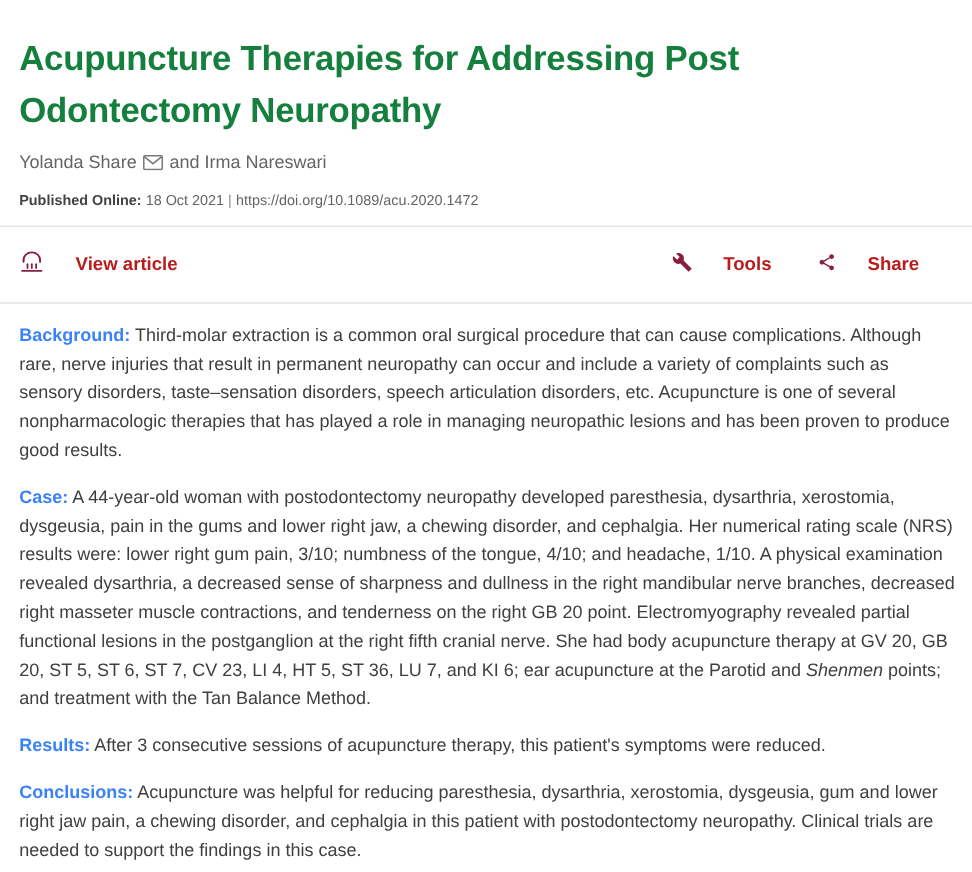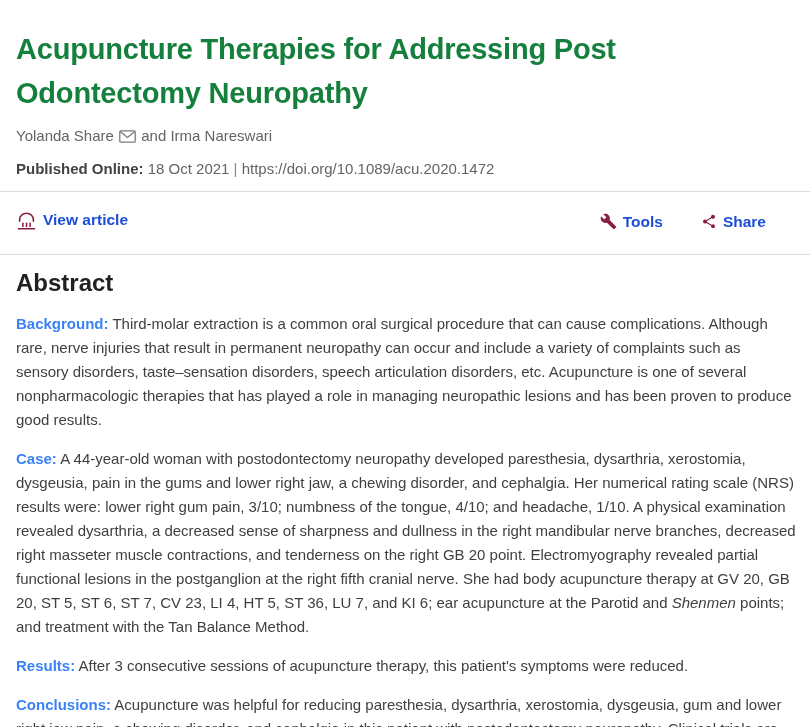--- a/index.html
+++ b/index.html
@@ -21,33 +21,33 @@
     font-size: 29px; line-height: 44px; font-weight: bold;
     color: #15803d; letter-spacing: -0.2px; max-width: 770px;
   }
 
   
   .authors { margin-top: 12px; font-size: 15px; color: #646464; }
   .authors .author { color: #646464; text-decoration: none; }
   .envelope { vertical-align: -2px; margin: 0 1px; }
 
   
-  .published { margin-top: 14px; font-size: 15px; color: #646464; }
+  .published { margin-top: 14px; font-size: 12px; color: #646464; }
   .published strong { color: #424242; }
   .published .pipe { color: #8a8a8a; }
   .published .doi { color: #646464; text-decoration: none; }
 
   
   .divider { border: 0; border-top: 1px solid #dcdcdc; margin: 14px -14px 0 -16px; }
 
   
   .toolbar { display: flex; align-items: center; justify-content: space-between; padding: 19px 0; }
   .tool-link {
-    display: inline-flex; gap: 6px;
-    color: #1d4ed8; font-size: 15.5px; font-weight: bold; cursor: pointer;
+    display: inline-flex; align-items: center; gap: 26px;
+    color: #b91c1c; font-size: 15.5px; font-weight: bold; cursor: pointer;
   }
   .toolbar-right { display: flex; align-items: center; gap: 38px; margin-right: 30px; }
   .divider2 { border: 0; border-top: 1px solid #dcdcdc; margin: 0 -14px 0 -16px; }
 
   
   .abstract-heading { margin: 14px 0 0 0; font-size: 24px; font-weight: bold; color: #212121; }
   .para { margin: 15px 0 0 0; font-size: 15px; line-height: 24px; color: #3f3f3f; max-width: 782px; }
   .para strong { color: #3b82f6; }
   .para em { font-style: italic; }
 </style>
@@ -102,21 +102,20 @@
         <span><svg width="16" height="17" viewBox="0 0 24 24" fill="#8a1e3c">
               <path d="M18 16.08c-.76 0-1.44.3-1.96.77L8.91 12.7c.05-.23.09-.46.09-.7s-.04-.47-.09-.7l7.05-4.11c.54.5 1.25.81 2.04.81 1.66 0 3-1.34 3-3s-1.34-3-3-3-3 1.34-3 3c0 .24.04.47.09.7L8.04 9.81C7.5 9.31 6.79 9 6 9c-1.66 0-3 1.34-3 3s1.34 3 3 3c.79 0 1.5-.31 2.04-.81l7.12 4.16c-.05.21-.08.43-.08.65 0 1.61 1.31 2.92 2.92 2.92 1.61 0 2.92-1.31 2.92-2.92s-1.31-2.92-2.92-2.92z"></path>
             </svg></span>
         <span>Share</span>
       </span>
     </span>
   </div>
 
   <hr class="divider2">
 
-  <h2 class="abstract-heading">Abstract</h2>
 
   <p class="para">
     <strong>Background:</strong>
     <span>Third-molar extraction is a common oral surgical procedure that can cause complications. Although rare, nerve injuries that result in permanent neuropathy can occur and include a variety of complaints such as sensory disorders, taste–sensation disorders, speech articulation disorders, etc. Acupuncture is one of several nonpharmacologic therapies that has played a role in managing neuropathic lesions and has been proven to produce good results.</span>
   </p>
 
   <p class="para">
     <strong>Case:</strong>
     <span>A 44-year-old woman with postodontectomy neuropathy developed paresthesia, dysarthria, xerostomia, dysgeusia, pain in the gums and lower right jaw, a chewing disorder, and cephalgia. Her numerical rating scale (NRS) results were: lower right gum pain, 3/10; numbness of the tongue, 4/10; and headache, 1/10. A physical examination revealed dysarthria, a decreased sense of sharpness and dullness in the right mandibular nerve branches, decreased right masseter muscle contractions, and tenderness on the right GB 20 point. Electromyography revealed partial functional lesions in the postganglion at the right fifth cranial nerve. She had body acupuncture therapy at GV 20, GB 20, ST 5, ST 6, ST 7, CV 23, LI 4, HT 5, ST 36, LU 7, and KI 6; ear acupuncture at the Parotid and</span>
     <em>Shenmen</em>

